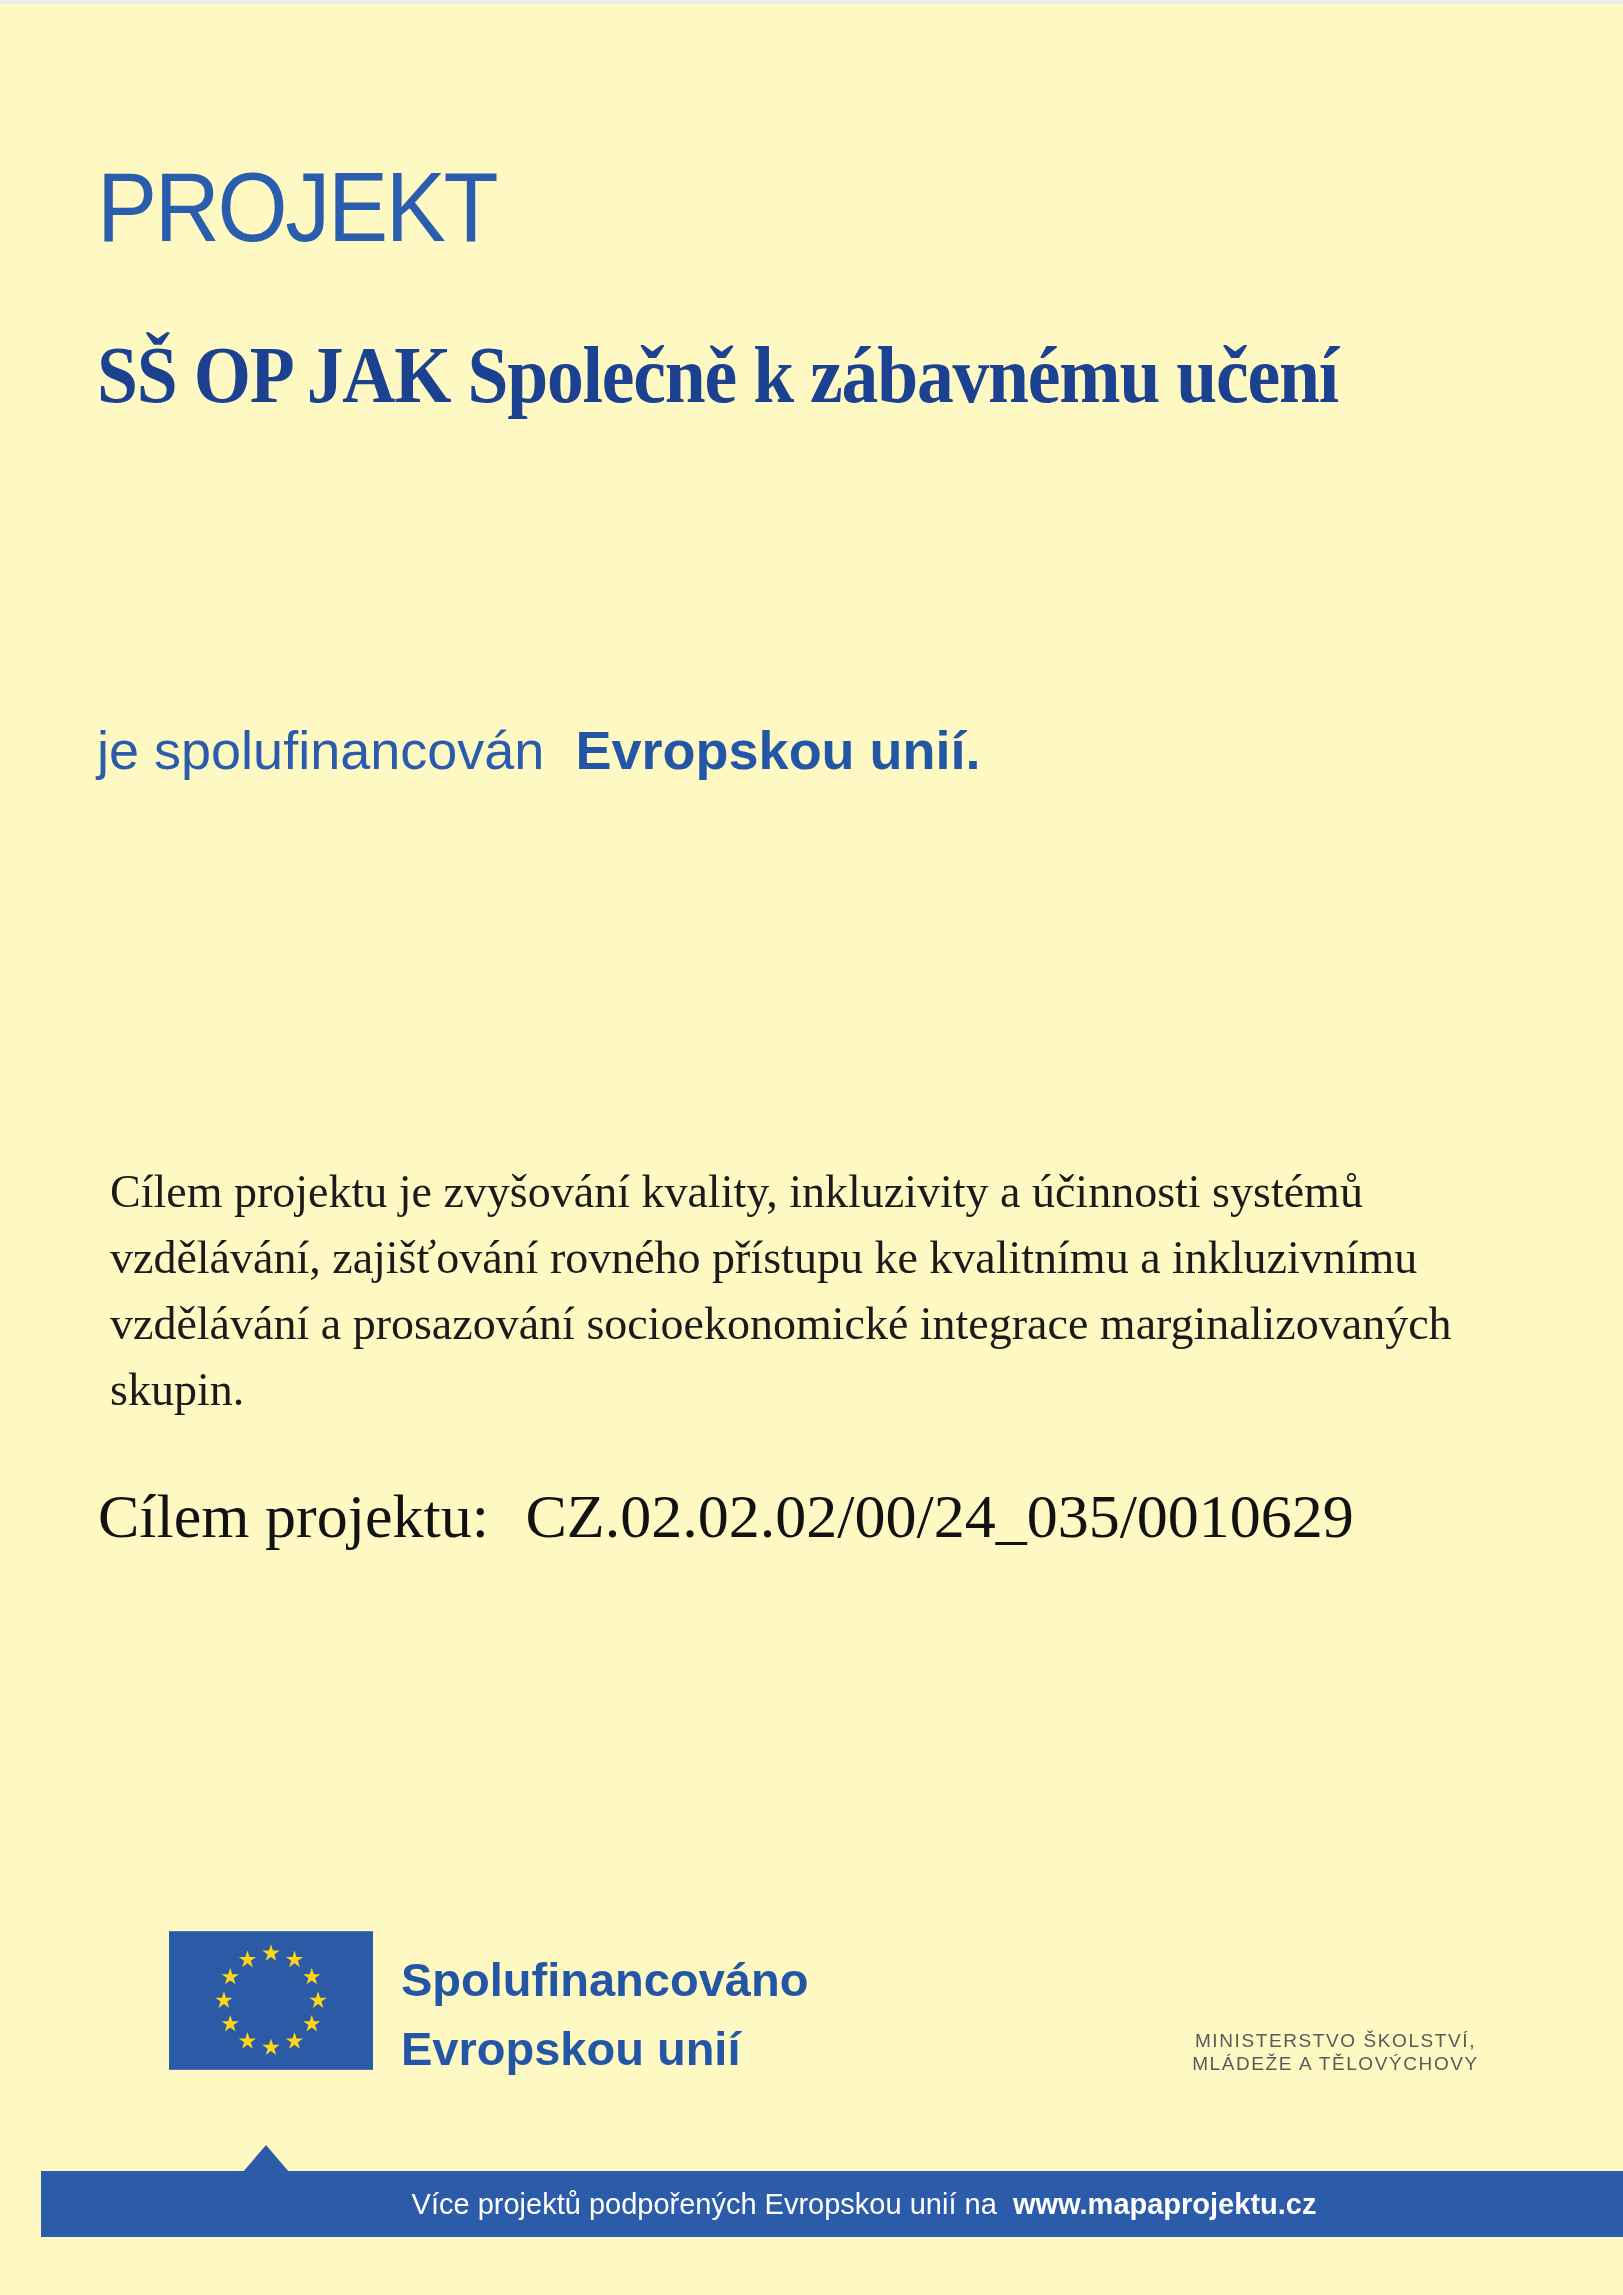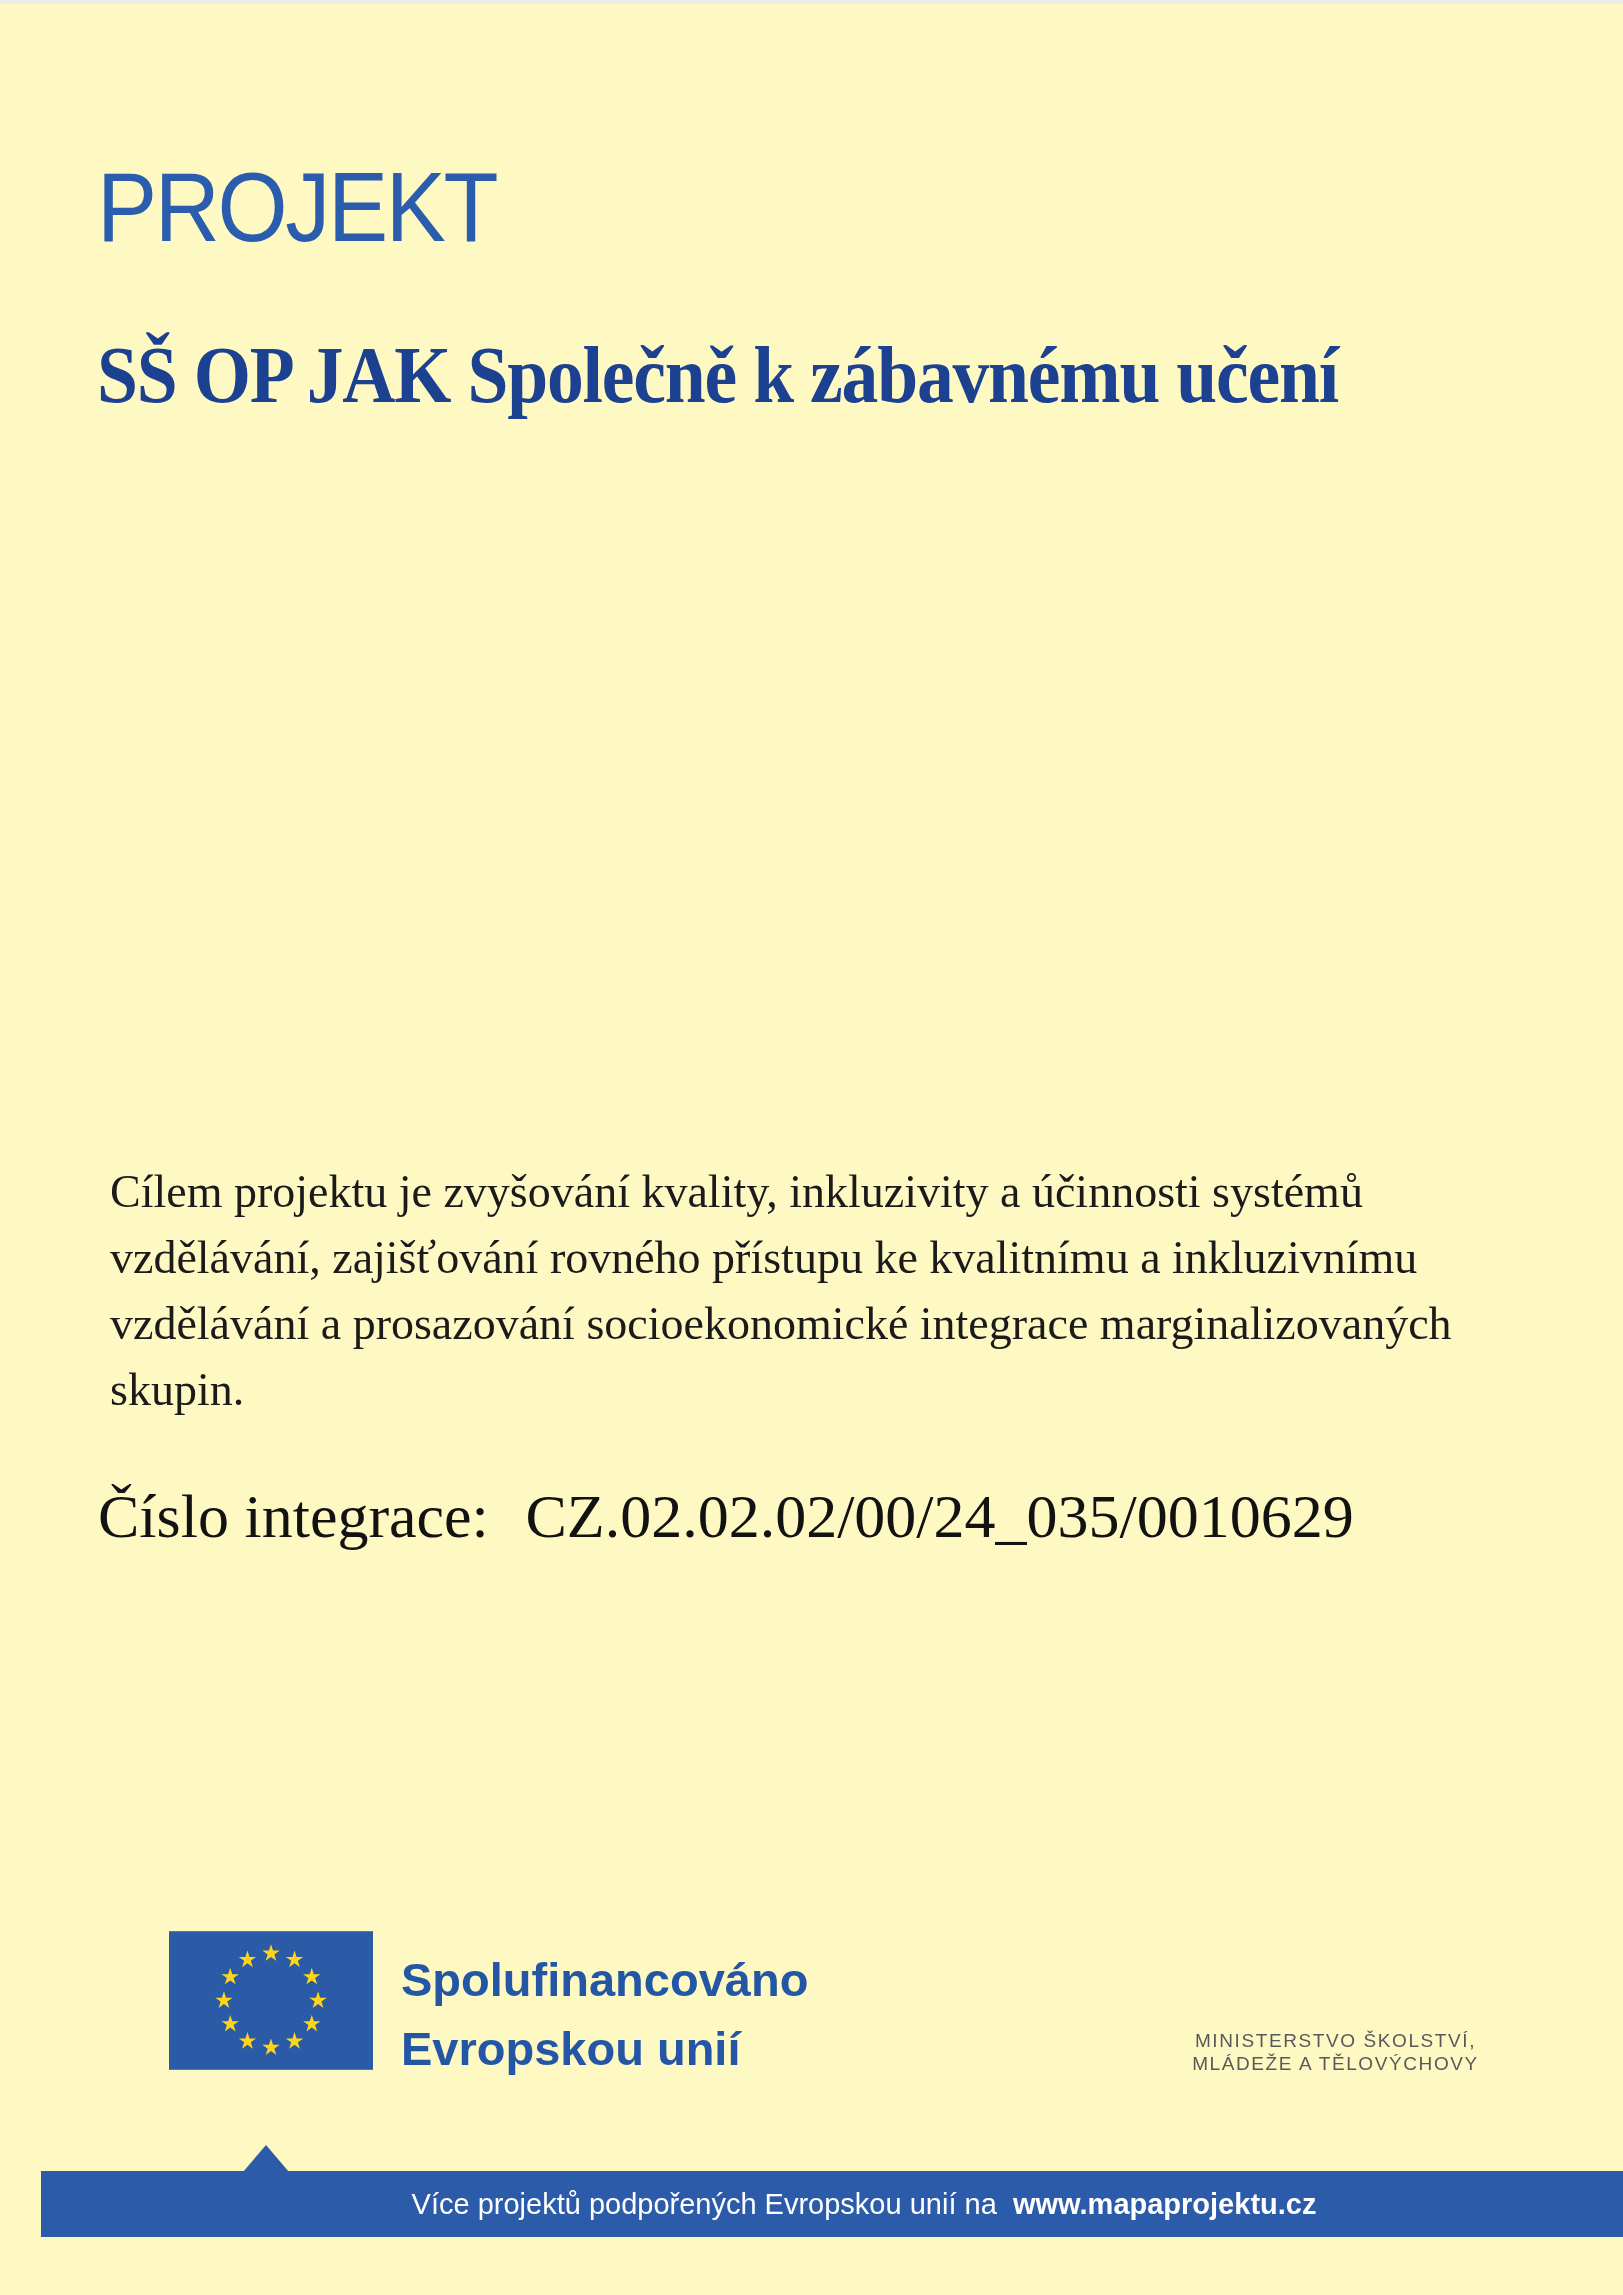--- a/index.html
+++ b/index.html
@@ -95,28 +95,32 @@
 </head>
 <body>
 
 <div class="page">
   <div class="scan-edge"></div>
 
   <h1 class="kicker">PROJEKT</h1>
 
   <h2 class="title">SŠ OP JAK Společně k zábavnému učení</h2>
 
+  <p class="cofinance">
+    <span class="prefix">je spolufinancován</span>
+    <span class="emph">Evropskou unií.</span>
+  </p>
 
   <p class="description">Cílem projektu je zvyšování kvality, inkluzivity a účinnosti systémů
 vzdělávání, zajišťování rovného přístupu ke kvalitnímu a inkluzivnímu
 vzdělávání a prosazování socioekonomické integrace marginalizovaných
 skupin.</p>
 
   <p class="project-number">
-    <span class="label">Číslo integrace:</span>
+    <span class="label">Cílem projektu:</span>
     <span class="value">CZ.02.02.02/00/24_035/0010629</span>
   </p>
 
   <svg class="eu-flag" viewBox="0 0 312 212" xmlns="http://www.w3.org/2000/svg" aria-hidden="true">
     <rect x="0" y="0" width="312" height="212" fill="#2b5aa7"></rect>
     <defs>
       <polygon id="eustar" fill="#ffd617" points="0,-14 3.14,-4.33 13.31,-4.33 5.09,1.65 8.23,11.33 0,5.35 -8.23,11.33 -5.09,1.65 -13.31,-4.33 -3.14,-4.33"></polygon>
     </defs>
     <use href="#eustar" transform="translate(156,34)"></use>
     <use href="#eustar" transform="translate(192,43.65)"></use>

